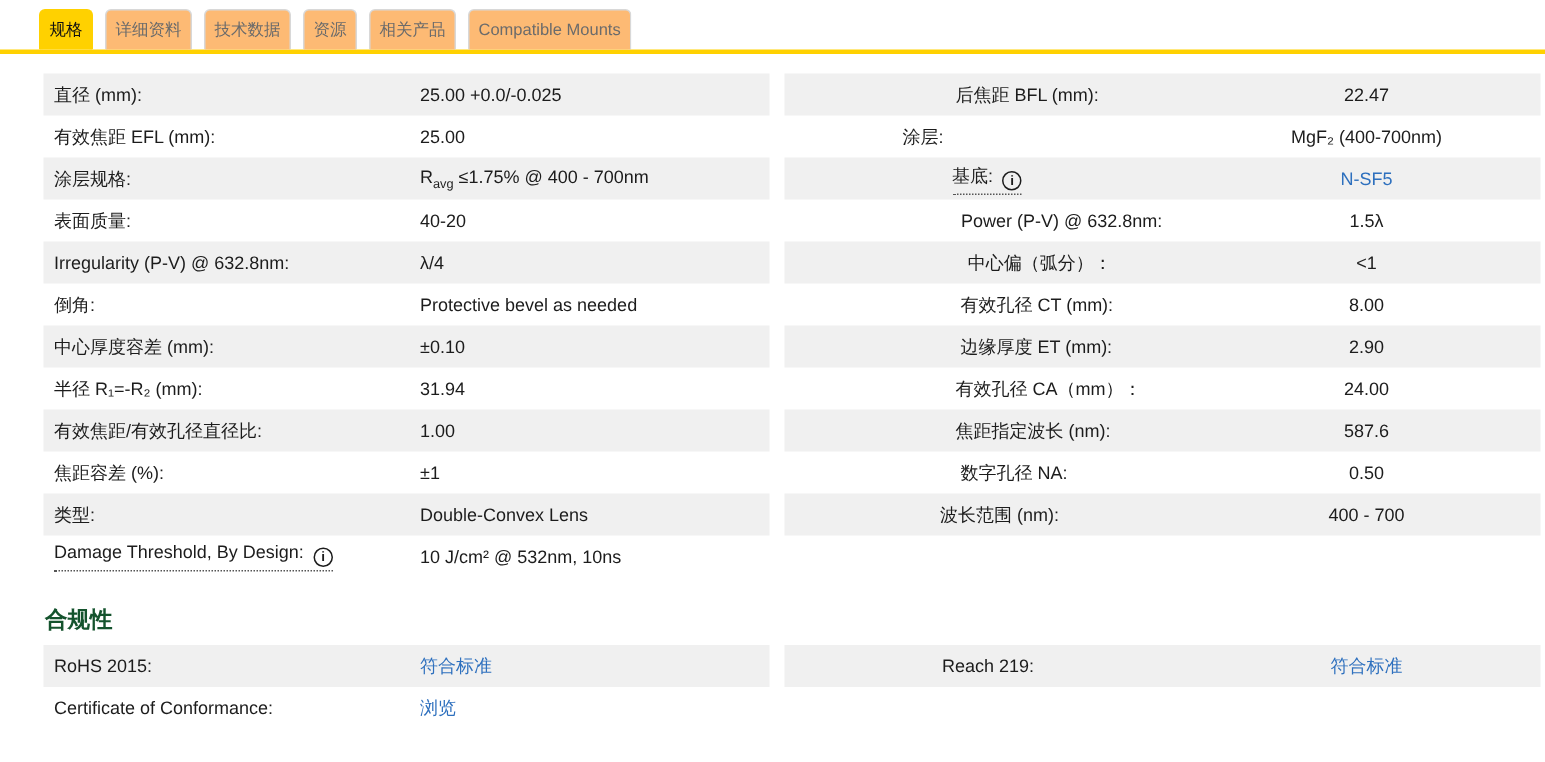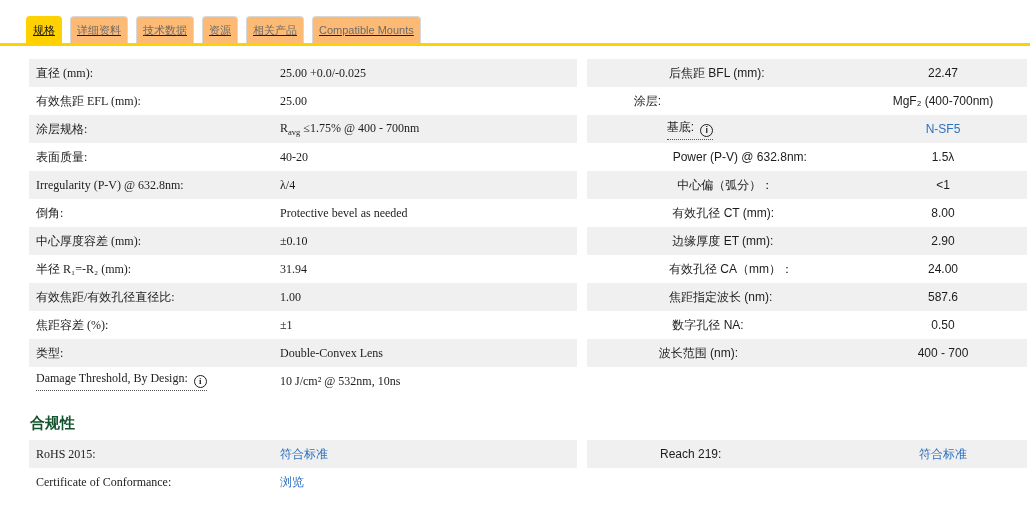--- a/index.html
+++ b/index.html
@@ -7,39 +7,39 @@
   body {
     font-family:"Liberation Sans","DejaVu Sans",sans-serif;
     color:#1c1c1c;
     -webkit-font-smoothing:antialiased;
   }
   .page { position:relative; width:1030px; height:508px; background:#fff; overflow:hidden; }
 
   
   .tabbar {
     display:flex; align-items:flex-end; gap:8px;
-    padding:14px 0 0 26px; height:43px;text-decoration:underline;
+    padding:14px 0 0 26px; height:33px;
   }
   .tab {
     height:27px; line-height:26px; padding:0 6px;
     font-size:11px; color:#6b6b6b; background:#fdba74;
     border:1px solid #d8d8d8; border-bottom:none;
     border-radius:4px 4px 0 0; cursor:pointer; white-space:nowrap;
   }
   .tab.active {
     background:#ffd100; border-color:#ffd100; color:#111;
   }
   .accent-line { width:100%; height:3px; background:#ffd100; }
 
   
   .tables { padding-top:13px; }
   .spec-table { margin:0 3px 0 29px; }
   .row { display:flex; height:28px; }
   .half { display:flex; align-items:center; height:28px; }
-  .half.first { width:548px; margin-right:10px;font-family:Liberation Serif, serif; }
+  .half.first { width:484px; margin-right:10px; }
   .half.second { flex:1;justify-content:center; }
   .row.gray .half { background:#f0f0f0; }
   .half.empty { background:transparent !important; }
 
   .lbl { font-size:12px; color:#1c1c1c; flex-shrink:0; }
   .half.first  .lbl { width:251px; padding-left:7px; }
   .half.second .lbl { width:272px; padding-left:13px; }
   .val { font-size:12px; color:#1c1c1c; white-space:nowrap; }
   .val.link { color:#2e70be; cursor:pointer; }
   .val sub { font-size:8.5px; }

